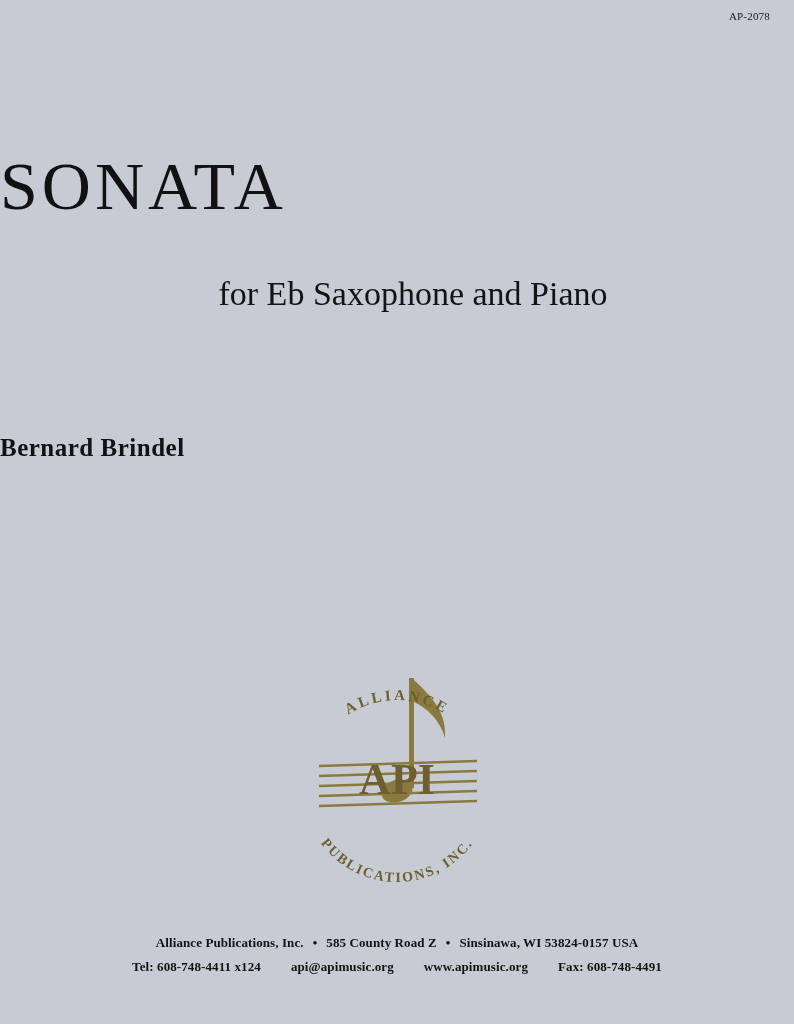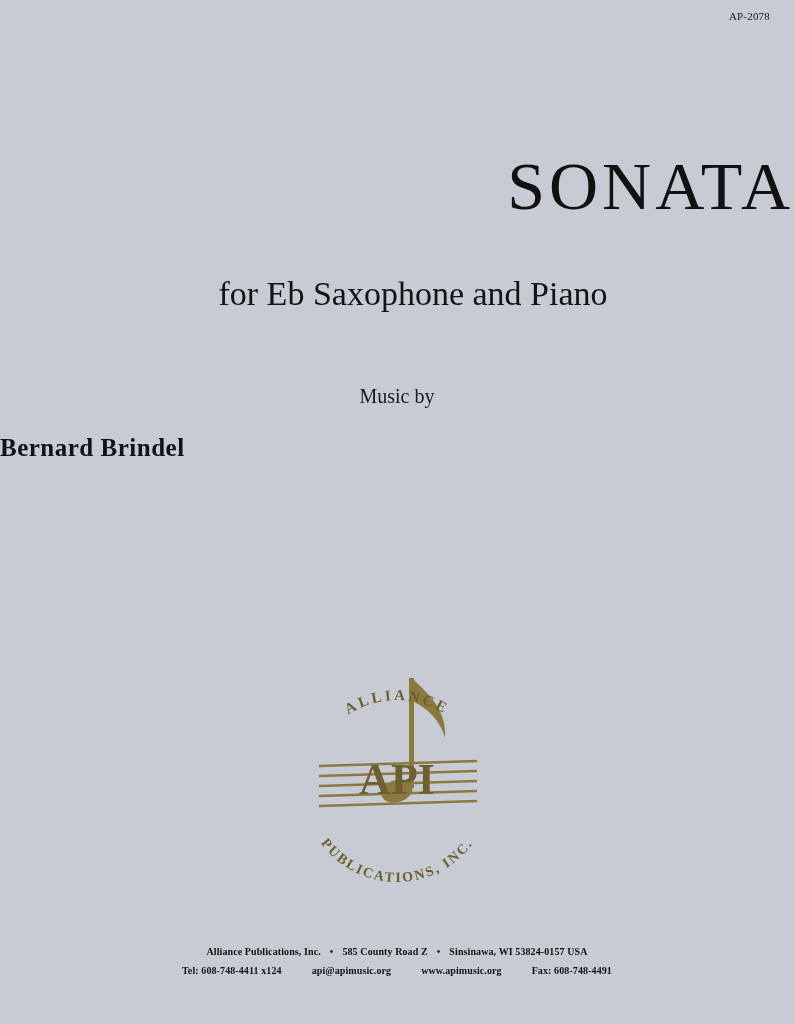--- a/index.html
+++ b/index.html
@@ -27,21 +27,21 @@
     font-family: "Liberation Serif", serif;
     font-size: 11px;
     letter-spacing: 0.2px;
     color: #1b1b1b;
   }
   .title {
     position: absolute;
     top: 152px;
     left: 0;
     width: 794px;
-    text-align: right;
+    text-align: left;
     font-family: "Liberation Serif", serif;
     font-size: 68px;
     letter-spacing: 4px;
     color: #111111;
     line-height: 1;
   }
   .subtitle {
     position: absolute;
     top: 275px;
     left: 0;
@@ -91,21 +91,21 @@
   .footer {
     position: absolute;
     left: 0;
     bottom: 44px;
     width: 794px;
     text-align: center;
     font-family: "Liberation Serif", serif;
     color: #121212;
   }
   .footer-line {
-    font-size: 10px;
+    font-size: 13px;
     font-weight: bold;
     letter-spacing: 0.1px;
     line-height: 1.9;
     white-space: nowrap;
   }
   .footer-sep {
     display: inline-block;
     padding: 0 9px;
   }
   .footer-gap-2 { display:inline-block; width: 30px; }
@@ -114,21 +114,20 @@
 <body>
 
 <div class="page" style="background: rgb(199, 204, 212);">
 
   <div class="catalog-number">AP-2078</div>
 
   <div class="title">SONATA</div>
 
   <div class="subtitle">for Eb Saxophone and Piano</div>
 
-  <div class="music-by">Music by</div>
 
   <div class="composer">Bernard Brindel</div>
 
   <div class="logo-wrap">
     <svg class="logo-svg" width="220" height="230" viewBox="0 0 220 230">
       <defs>
         <path id="arcTop" d="M 22,128 A 88,88 0 0 1 198,128" fill="none"></path>
         <path id="arcBottom" d="M 16,128 A 94,94 0 0 0 204,128" fill="none"></path>
       </defs>
 

